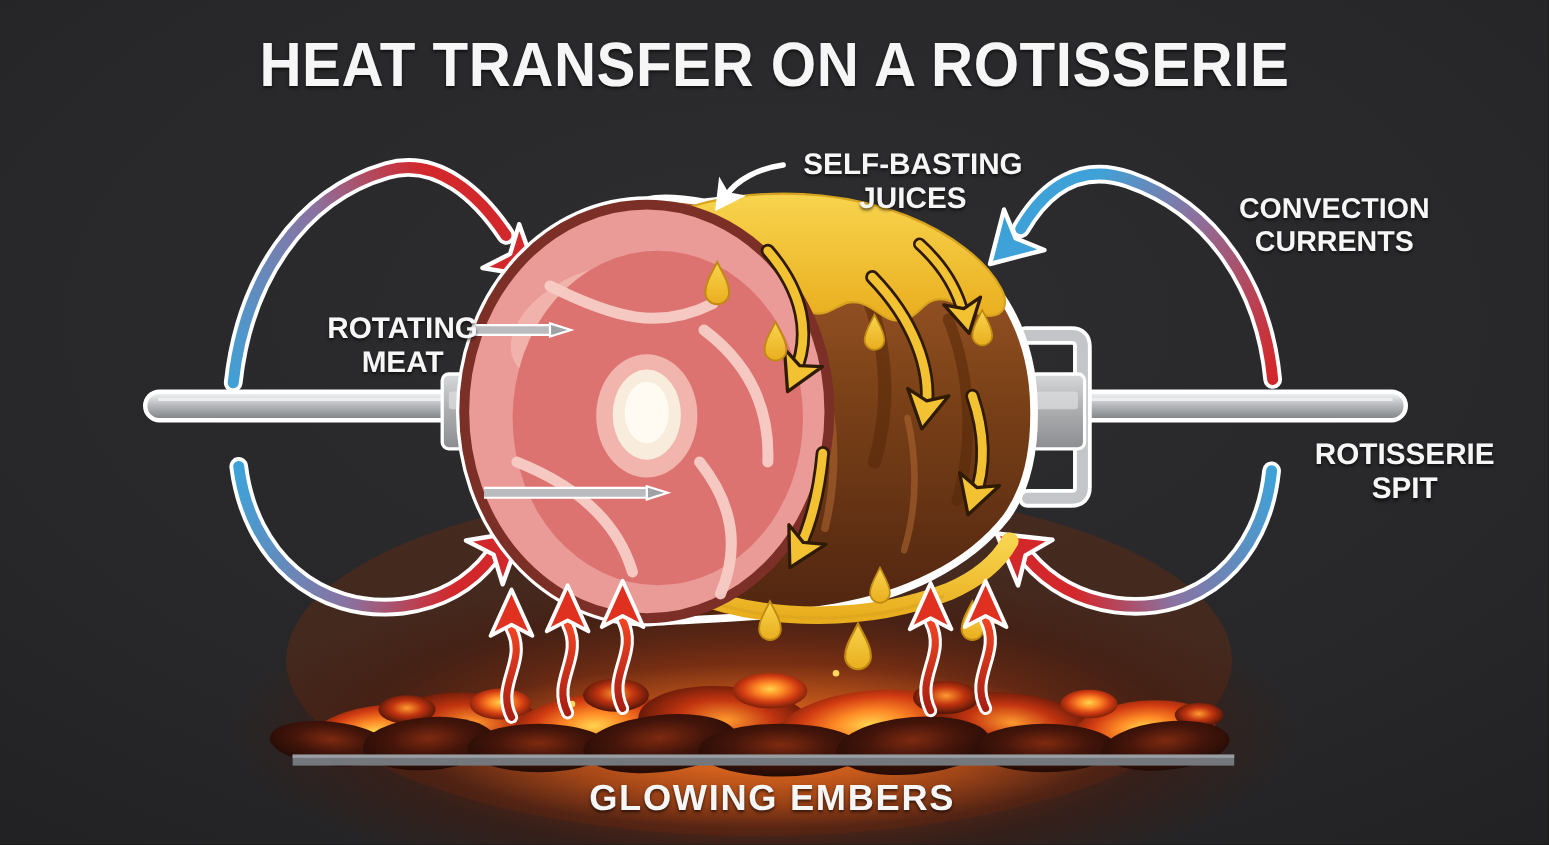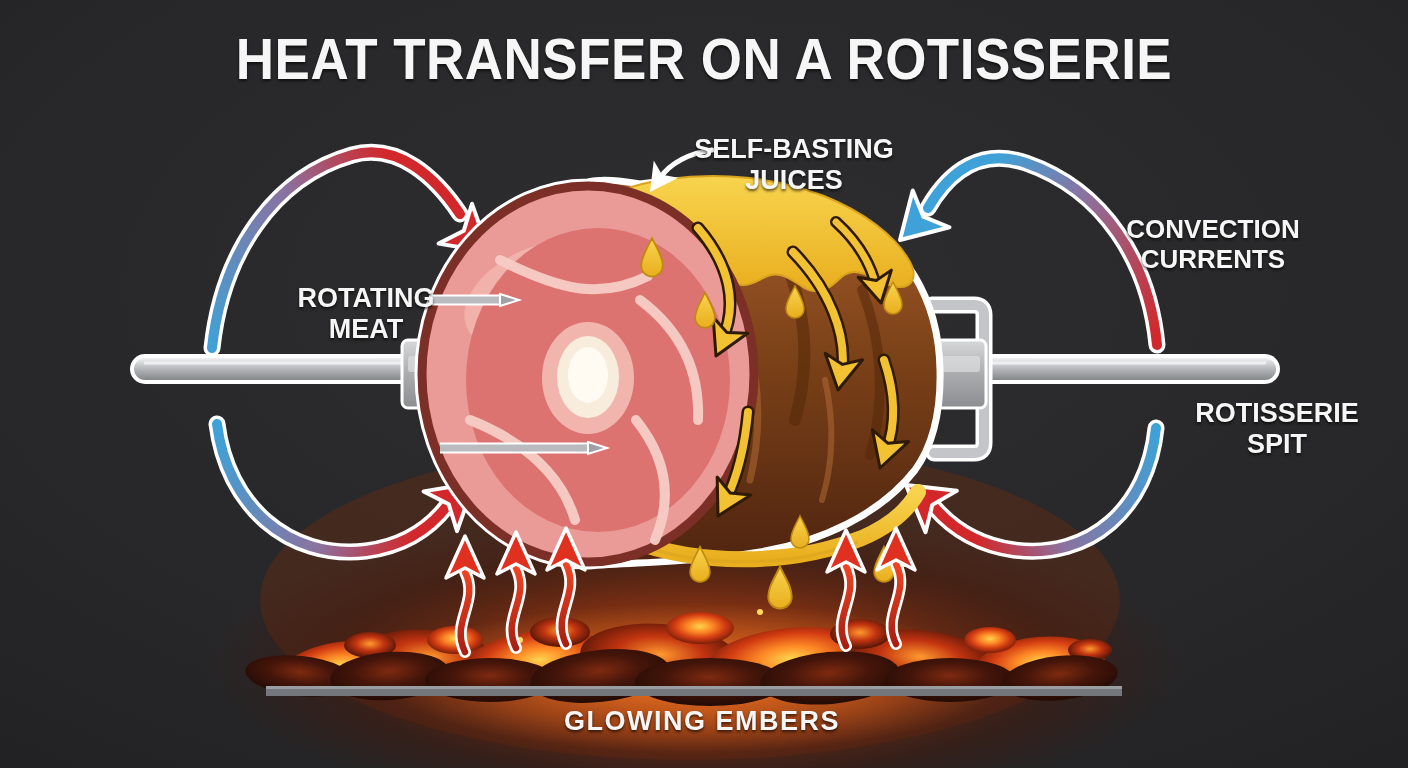--- a/index.html
+++ b/index.html
@@ -6,26 +6,26 @@
   .stage{
     position:relative;width:1408px;height:768px;overflow:hidden;
     background:radial-gradient(120% 120% at 50% 38%, #2e2e30 0%, #272729 45%, #1a1a1b 100%);
     font-family:Liberation Sans, sans-serif;
   }
   .stage svg{position:absolute;left:0;top:0;}
   .txt{position:absolute;color:#f6f6f6;font-weight:700;text-align:center;
        white-space:pre-line;text-shadow:0 2px 3px rgba(0,0,0,.65);}
   .title{left:0;right:0;top:26px;font-size:57px;letter-spacing:.5px;
          transform:scaleX(.93);transform-origin:center;}
-  .lbl-basting{left:644px;width:300px;top:134px;font-size:27px;line-height:31px;}
-  .lbl-convection{left:1063px;width:300px;top:174px;font-size:26px;line-height:30px;margin-top:40px;}
+  .lbl-basting{left:680px;width:300px;top:134px;font-size:27px;line-height:31px;}
+  .lbl-convection{left:1063px;width:300px;top:174px;font-size:26px;line-height:30px;}
   .lbl-rotating{left:216px;width:300px;top:247px;font-size:27px;line-height:31px;margin-top:36px;}
   .lbl-spit{left:1117px;width:320px;top:398px;font-size:27px;line-height:31px;}
   .lbl-radiant{left:483px;width:400px;top:580px;font-size:29px;}
-  .lbl-embers{left:502px;width:400px;top:706px;font-size:27px;letter-spacing:1.5px;}
+  .lbl-embers{left:502px;width:400px;top:706px;font-size:33px;letter-spacing:1.5px;}
 </style>
 </head>
 <body>
 
 <div class="stage">
 
 <svg width="1408" height="768" viewBox="0 0 1408 768">
   <defs>
     <linearGradient id="arcLT" gradientUnits="userSpaceOnUse" x1="212" y1="360" x2="470" y2="205">
       <stop offset="0" stop-color="#3ea2d8"></stop>

